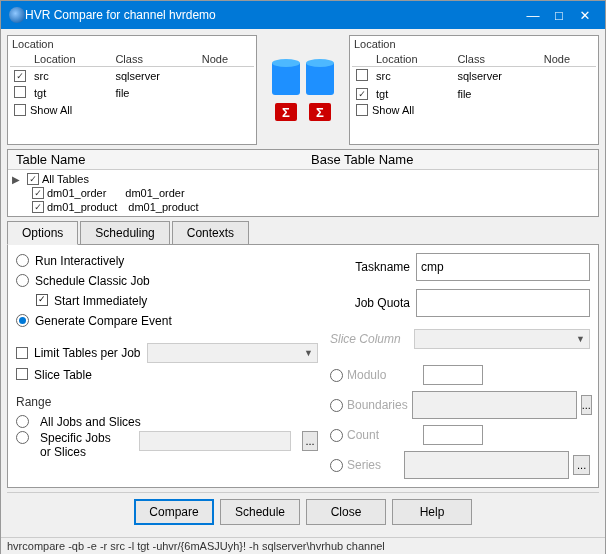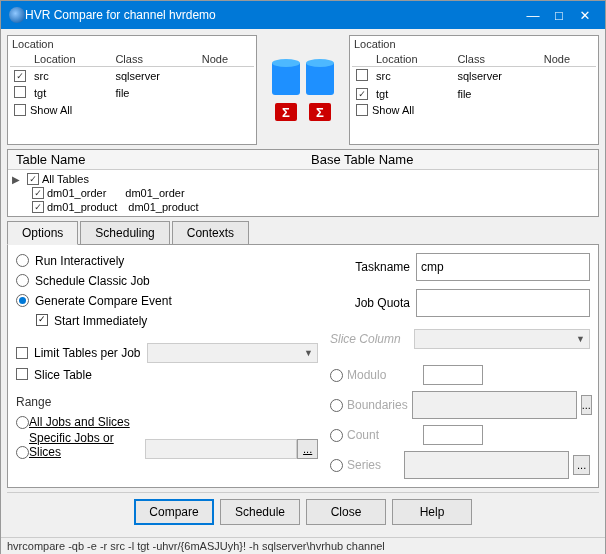--- a/index.html
+++ b/index.html
@@ -299,23 +299,22 @@
       margin-bottom: 2px;
     }
 
     .range-options {
       display: flex;
       flex-direction: column;
       gap: 2px;
     }
     .range-row {
       display: flex;
-      align-items: flex-end;
-      gap: 0;
-      text-decoration: underline;
+      align-items: flex-start;
+      gap: 11px;
     }
     .range-input {
       flex: 1;
       height: 20px;
       border: 1px solid #ccc;
       background: #f0f0f0;
       padding: 1px 4px;
       font-size: 11px;
     }
 
@@ -580,27 +579,27 @@
 
           <div class="options-left">
             <div class="radio-option">
               <div class="radio-btn"></div>
               <span>Run Interactively</span>
             </div>
             <div class="radio-option">
               <div class="radio-btn"></div>
               <span>Schedule Classic Job</span>
             </div>
+            <div class="radio-option indented">
+              <div class="small-checkbox checked"></div>
+              <span>Start Immediately</span>
+            </div>
             <div class="radio-option">
               <div class="radio-btn selected"></div>
               <span>Generate Compare Event</span>
-            </div>
-            <div class="radio-option indented">
-              <div class="small-checkbox checked"></div>
-              <span>Start Immediately</span>
             </div>
 
             <div style="height: 6px;"></div>
 
             <div class="limit-row">
               <div class="check-box"></div>
               <span>Limit Tables per Job</span>
               <div class="limit-dropdown">
                 <span></span>
                 <span class="caret">▼</span>

